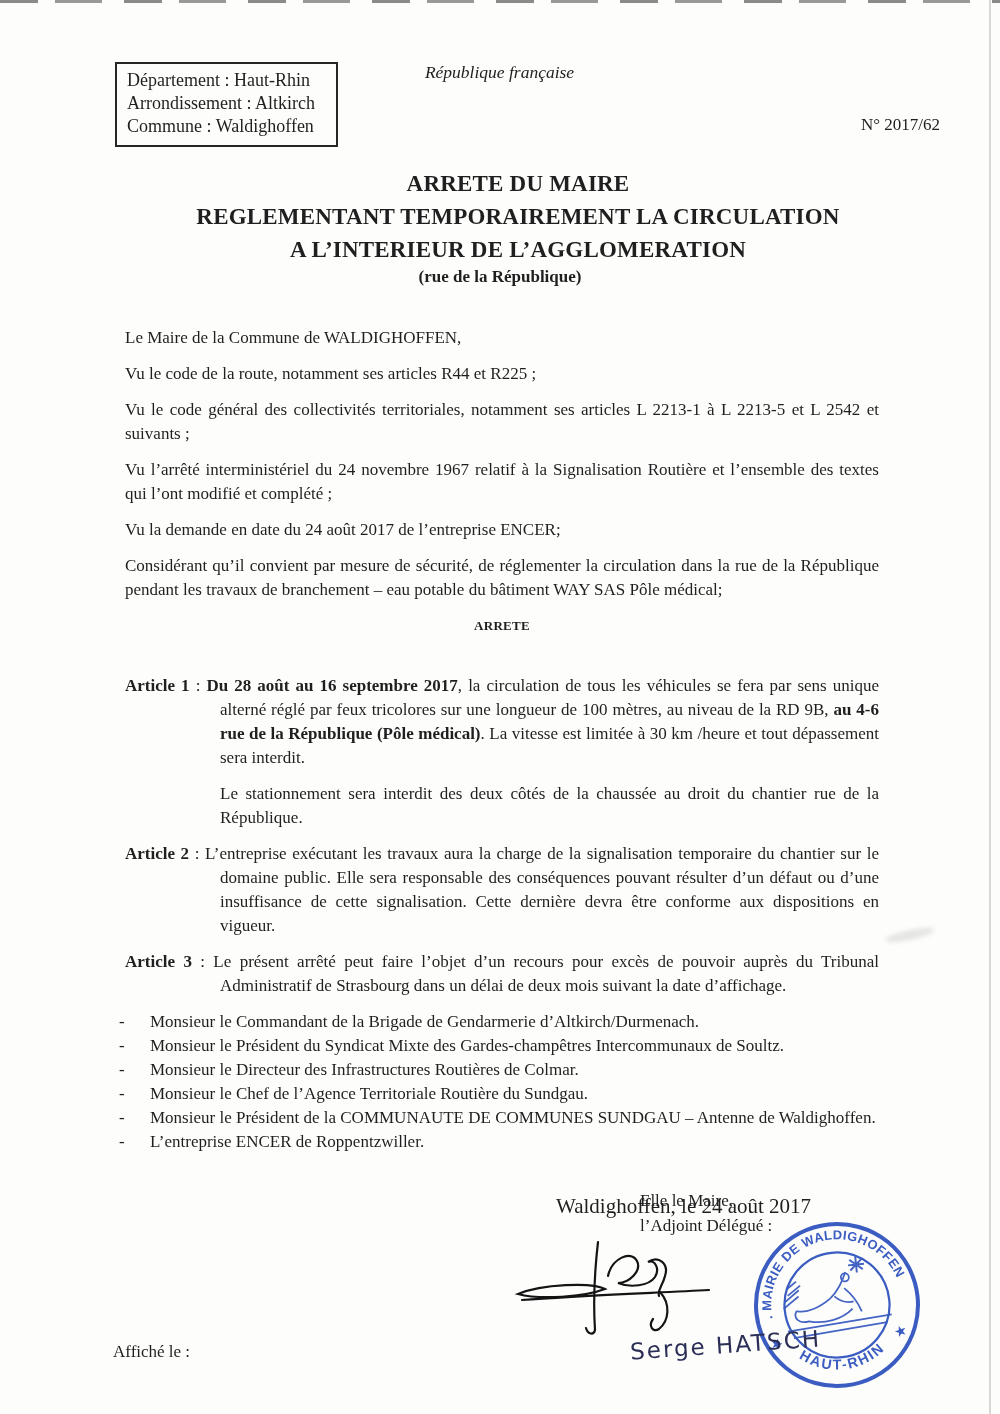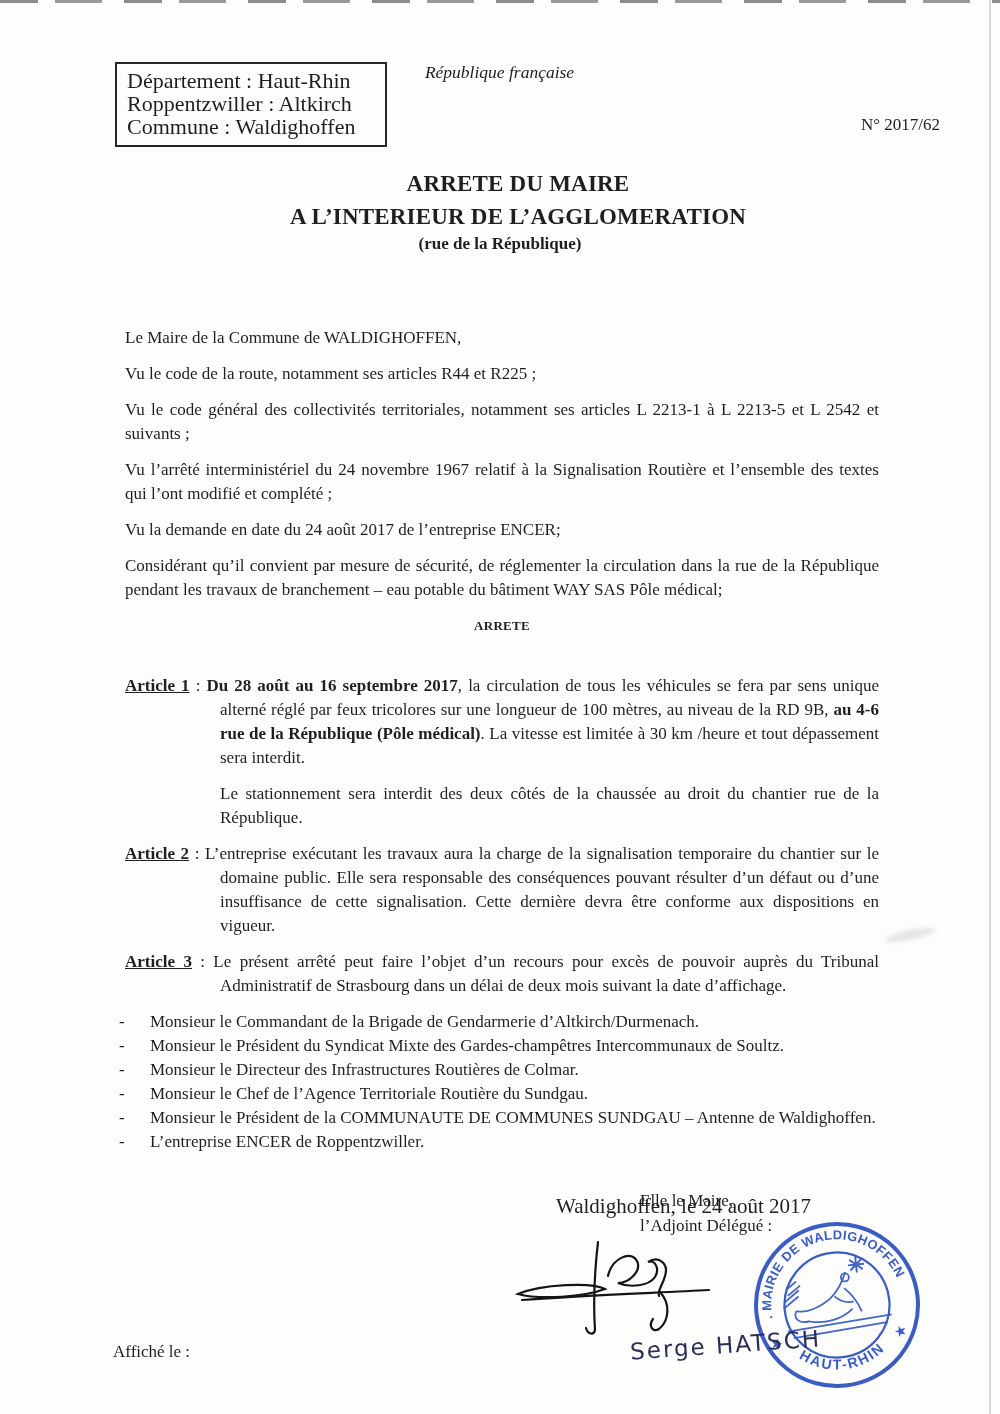--- a/index.html
+++ b/index.html
@@ -10,36 +10,36 @@
   }
   
   .scan-top{position:absolute;top:0;left:0;width:100%;height:3px;opacity:.55;
     background:repeating-linear-gradient(90deg,#2e2e2e 0 38px,rgba(0,0,0,0) 38px 55px,#474747 55px 102px,rgba(0,0,0,0) 102px 124px);}
   .scan-right{position:absolute;top:0;bottom:0;right:9px;width:2px;background:#d7d7d4;}
   .scan-smudge{position:absolute;left:885px;top:930px;width:50px;height:10px;background:#b9b9b6;opacity:.35;
     transform:rotate(-12deg);border-radius:50%;filter:blur(2px);}
   
   .region-box{
     position:absolute;left:115px;top:62px;border:2px solid #262626;
-    padding:5px 30px 7px 10px;font-size:22px;line-height:23px;white-space:nowrap;
+    padding:5px 21px 7px 10px;font-size:18px;line-height:23px;white-space:nowrap;
   }
   .republique{position:absolute;left:0;top:62px;width:999px;text-align:center;
     font-style:italic;font-size:17.5px;}
   .doc-number{position:absolute;top:106px;right:60px;font-size:17px;margin-top:9px;}
   
   .title-block{position:absolute;left:0;top:167px;width:1000px;text-align:center;}
   .title-line{font-weight:bold;font-size:23px;line-height:33px;letter-spacing:.2px;padding-left:36px;}
   .title-sub{font-weight:bold;font-size:17px;margin-top:1px;}
   
   .main-col{position:absolute;left:113px;top:314px;width:778px;
     font-size:17px;line-height:24px;text-align:justify;}
   .main-col p{margin:12px;}
   .arrete-h{text-align:center;font-weight:bold;font-size:13px;margin:6px 0 36px;line-height:24px;letter-spacing:.3px;}
   .article{padding-left:95px;text-indent:-95px;margin:0 0 0 0;}
-  .article .alabel{font-weight:bold;text-decoration:underline;}
+  .article .alabel{font-weight:bold;}
   .article-cont{padding-left:95px;text-indent:0;margin:0;}
   .mb26{margin-bottom:26px;}
   .mb10{margin-bottom:10px;}
   .recipients{list-style:none;margin:0;padding:0;text-align:left;}
   .recipients li{position:relative;padding-left:37px;line-height:24px;}
   .recipients .dash{position:absolute;left:6px;top:0;}
   
   .place-date{position:absolute;left:556px;top:1194px;font-size:21px;}
   .pour-maire{position:absolute;left:640px;top:1188px;font-size:17px;line-height:25px;}
   .affiche{position:absolute;left:113px;top:1342px;font-size:17px;}
@@ -52,28 +52,29 @@
 </head>
 <body>
 
 <div class="page">
   <div class="scan-top"></div>
   <div class="scan-right"></div>
   <div class="scan-smudge"></div>
 
   <div class="region-box">
     <div>Département : Haut-Rhin</div>
-    <div>Roppentzwiller : Altkirch</div>
+    <div>Arrondissement : Altkirch</div>
     <div>Commune : Waldighoffen</div>
   </div>
   <div class="republique">République française</div>
   <div class="doc-number">N° 2017/62</div>
 
   <div class="title-block">
     <div class="title-line">ARRETE DU MAIRE</div>
+    <div class="title-line">REGLEMENTANT TEMPORAIREMENT LA CIRCULATION</div>
     <div class="title-line">A L’INTERIEUR DE L’AGGLOMERATION</div>
     <div class="title-sub">(rue de la République)</div>
   </div>
 
   <div class="main-col">
     <p>Le Maire de la Commune de WALDIGHOFFEN,</p>
     <p>Vu le code de la route, notamment ses articles R44 et R225 ;</p>
     <p>Vu le code général des collectivités territoriales, notamment ses articles L 2213-1 à L 2213-5 et L 2542 et suivants ;</p>
     <p>Vu l’arrêté interministériel du 24 novembre 1967 relatif à la Signalisation Routière et l’ensemble des textes qui l’ont modifié et complété ;</p>
     <p>Vu la demande en date du 24 août 2017 de l’entreprise ENCER;</p>

